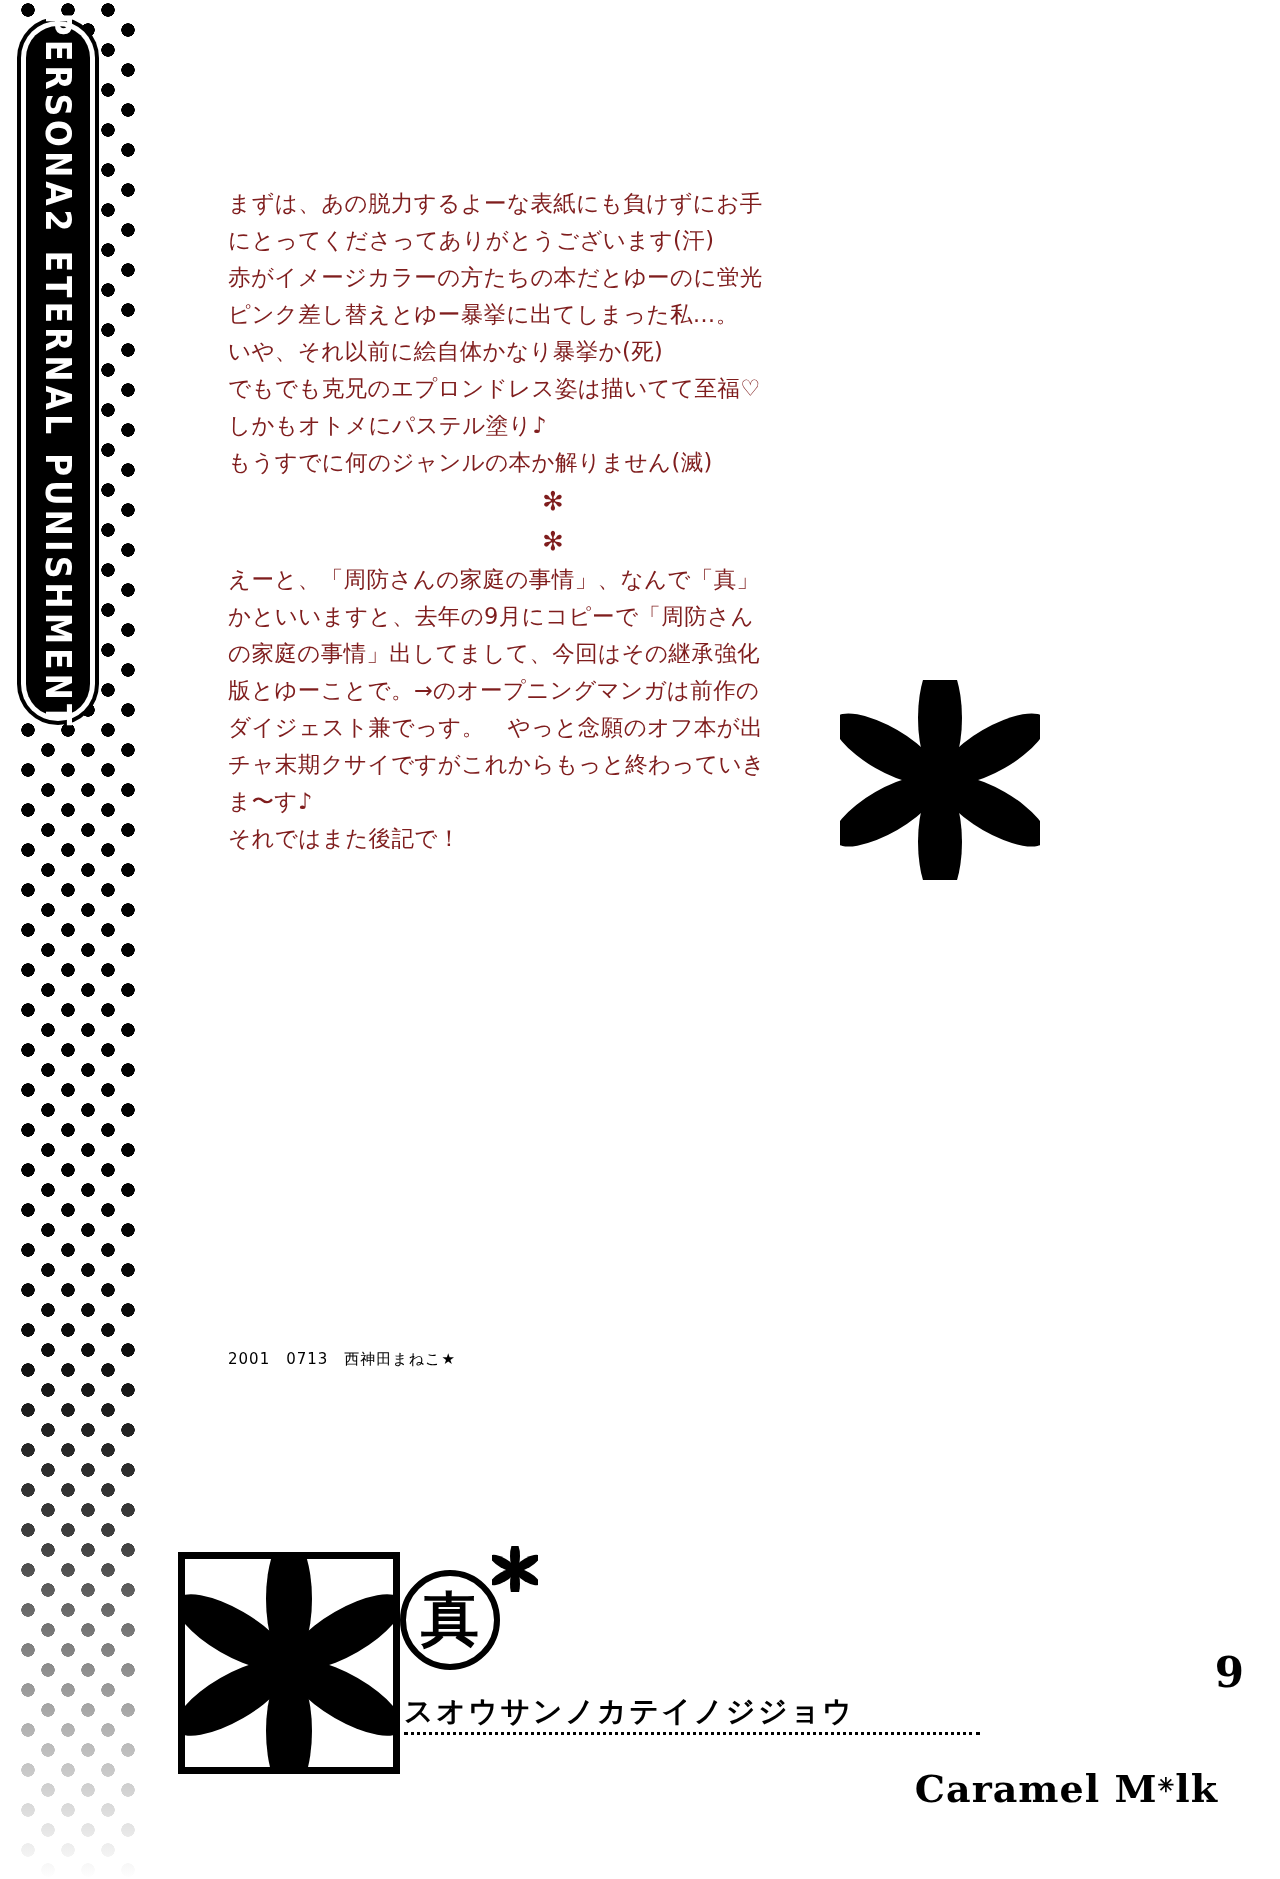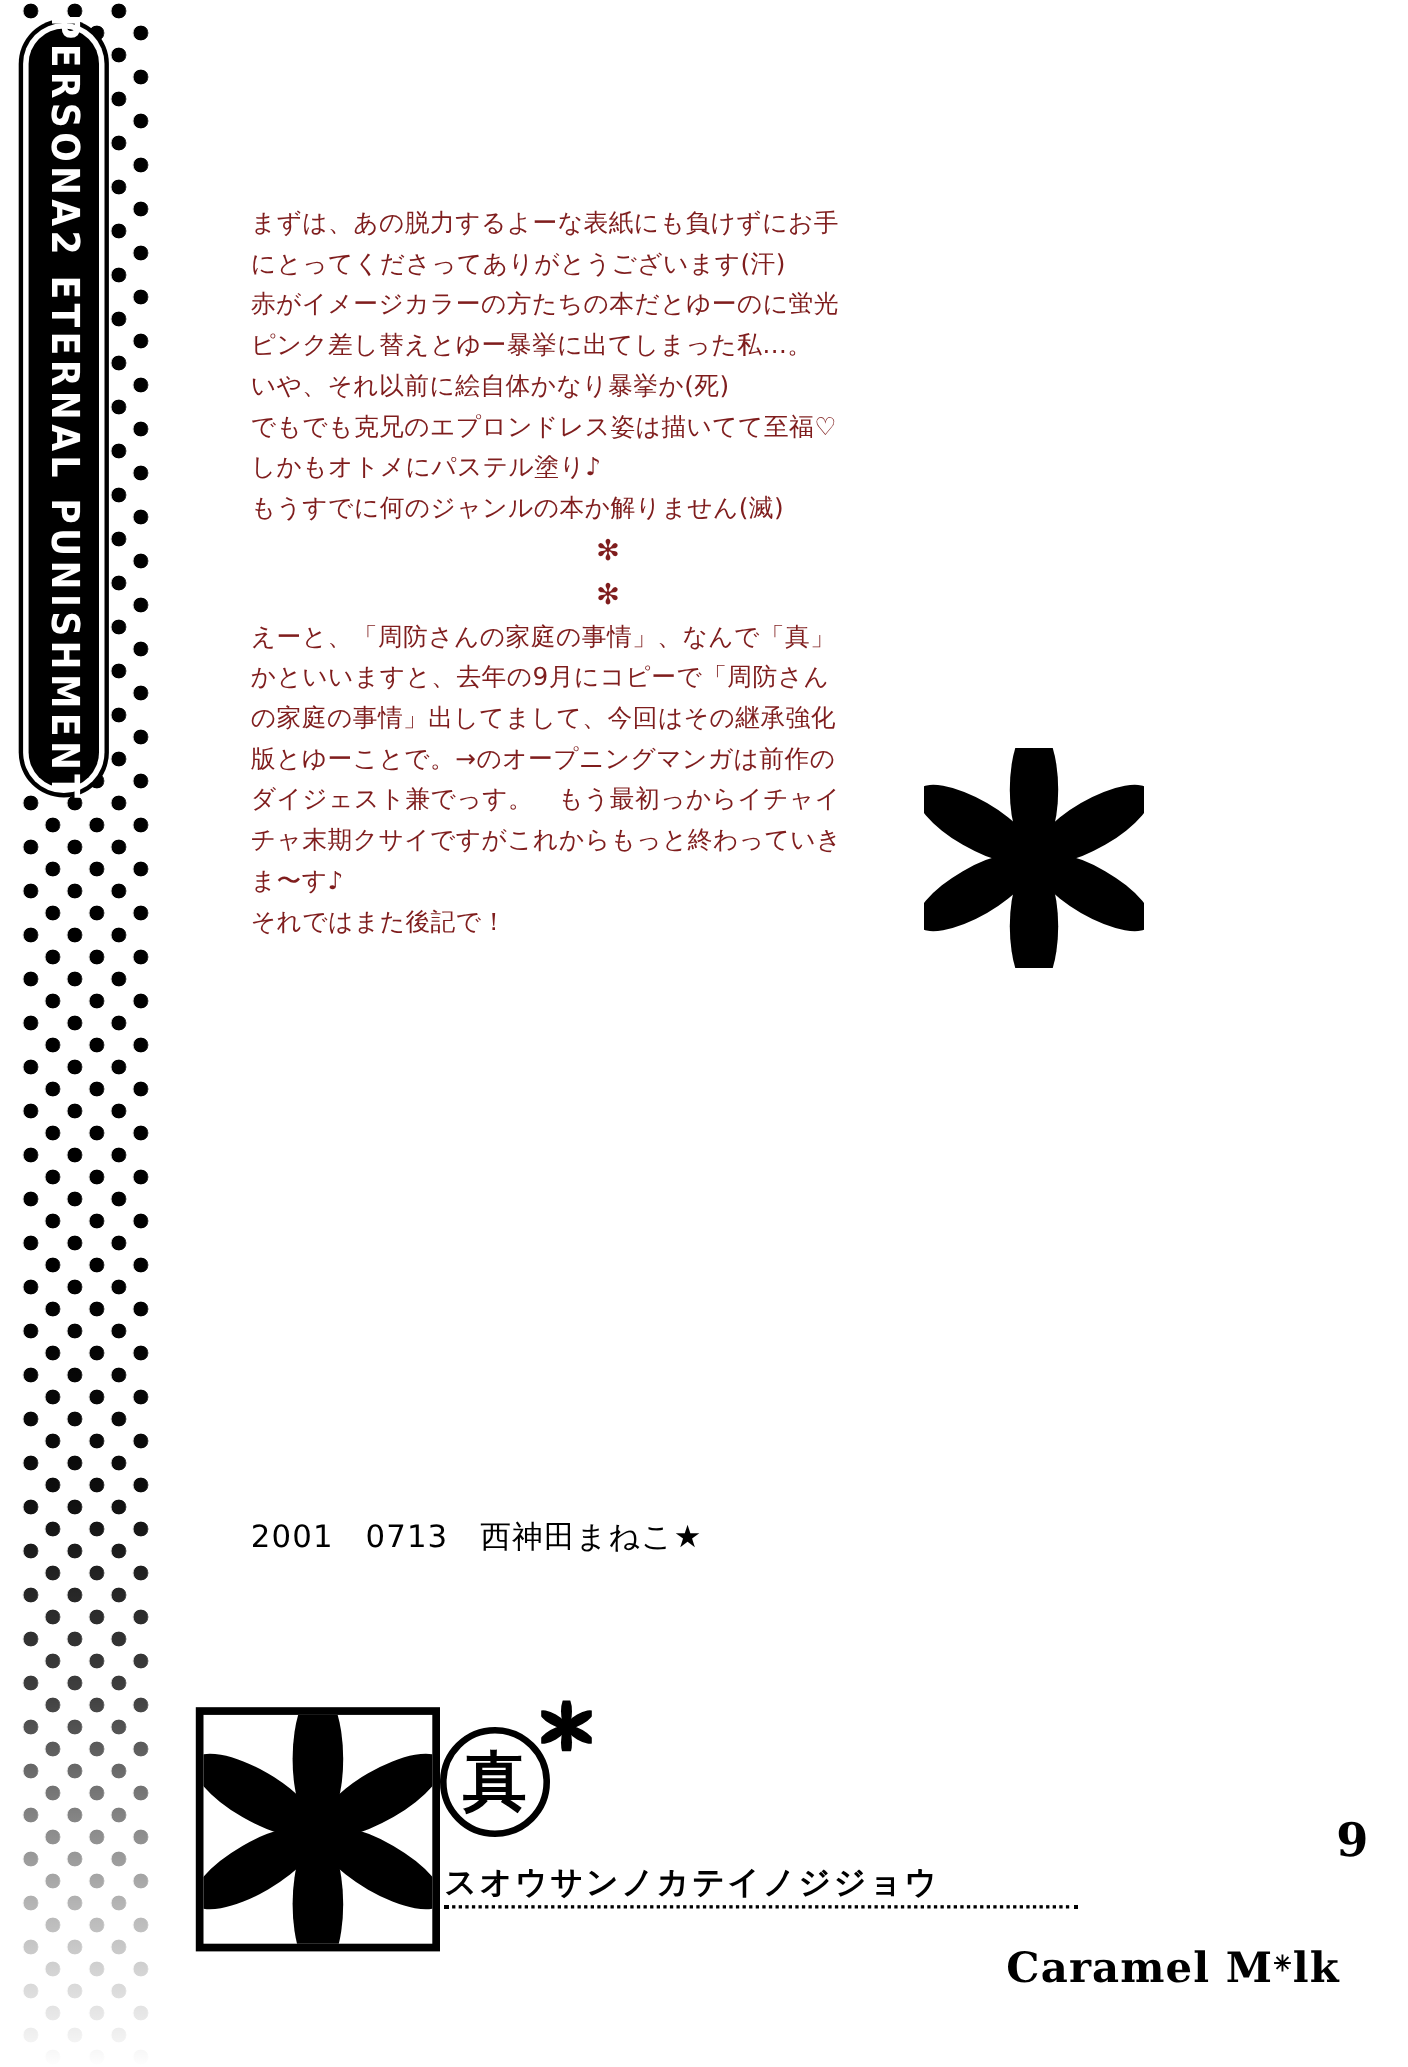--- a/index.html
+++ b/index.html
@@ -86,22 +86,22 @@
     text-align: center;
     font-size: 26px;
     line-height: 40px;
     margin: 0;
     font-weight: bold;
     padding-left: 50px;
   }
   .signature {
     position: absolute;
     left: 228px;
-    top: 1378px;
-    font-size: 28px;
+    top: 1350px;
+    font-size: 15px;
     letter-spacing: 1px;
   }
 
   
   .big-asterisk {
     position: absolute;
     left: 840px;
     top: 680px;
     width: 200px;
     height: 200px;
@@ -213,21 +213,21 @@
 いや、それ以前に絵自体かなり暴挙か(死)
 でもでも克兄のエプロンドレス姿は描いてて至福♡
 しかもオトメにパステル塗り♪
 もうすでに何のジャンルの本か解りません(滅)</p>
   <p class="sep">✻</p>
   <p class="sep">✻</p>
   <p>えーと、「周防さんの家庭の事情」、なんで「真」
 かといいますと、去年の9月にコピーで「周防さん
 の家庭の事情」出してまして、今回はその継承強化
 版とゆーことで。→のオープニングマンガは前作の
-ダイジェスト兼でっす。　もう最初っからイチャイ
+ダイジェスト兼でっす。　やっと念願のオフ本が出
 チャ末期クサイですがこれからもっと終わっていき
 ま〜す♪
 それではまた後記で！</p>
 </div>
 
 <div class="signature">2001　0713　西神田まねこ★</div>
 
 <div class="big-asterisk">
   <svg viewBox="0 0 200 200" width="200" height="200" aria-hidden="true">
     <g fill="#000">

